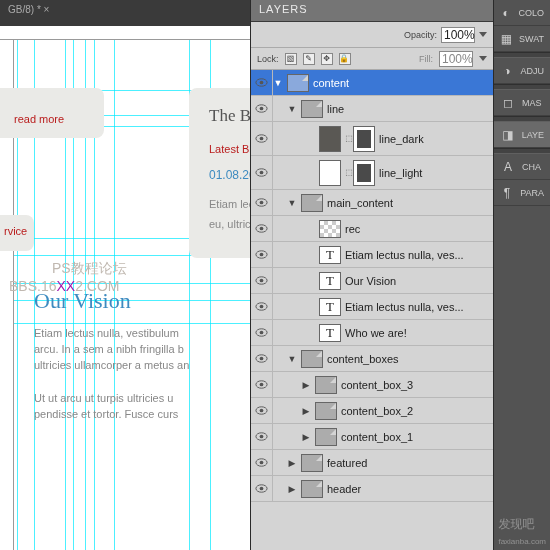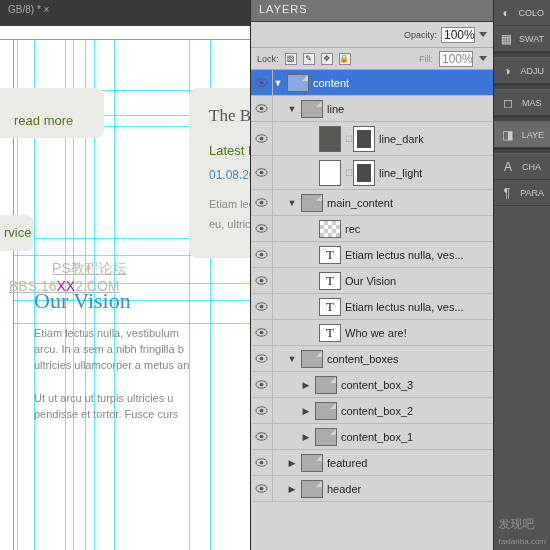--- a/index.html
+++ b/index.html
@@ -5,24 +5,24 @@
 * { margin:0; padding:0; box-sizing:border-box; font-family:Arial,sans-serif; }
 html,body { width:550px; height:550px; overflow:hidden; background:#535353; }
 .canvas { position:absolute; left:0; top:0; width:250px; height:550px; background:#e5e5e3; overflow:hidden; }
 .tab-bar { position:absolute; left:0; top:0; height:26px; background:#3a3a3a; color:#aaa; font-size:10px; padding:4px 8px; width:250px; }
 .ruler-h { position:absolute; left:0; top:26px; width:250px; height:14px; background:#fff; border-bottom:1px solid #999; font-size:7px; color:#666; }
 .ruler-v { position:absolute; left:0; top:40px; width:14px; height:510px; background:#fff; border-right:1px solid #999; }
 .doc { position:absolute; left:14px; top:40px; width:236px; height:510px; background:#fff; }
 .guide-v { position:absolute; top:0; bottom:0; width:1px; background:#00eaff; opacity:.7; }
 .guide-h { position:absolute; left:0; right:0; height:1px; background:#00eaff; opacity:.7; }
 .card { position:absolute; background:#eaeae7; border-radius:8px; }
-.label-gray { color:#4d7c0f; font-size:13px; }
+.label-gray { color:#b91c1c; font-size:11px; }
 .h2v { color:#3d8bc0; font-size:22px; font-family:Georgia,serif; }
 .body-txt { color:#888; font-size:11px; line-height:16px; }
-.wm { position:absolute; color:#c0b8b0; font-size:14px; font-family:"Microsoft YaHei",Arial;text-decoration:underline; }
+.wm { position:absolute; color:#c0b8b0; font-size:14px; font-family:"Microsoft YaHei",Arial; }
 .wm .r { color:#a21caf; }
 .bl-wm { position:absolute; right:4px; bottom:2px; font-size:12px; color:rgba(255,255,255,.35); font-family:"Microsoft YaHei"; }
 
 .layers { position:absolute; left:250px; top:0; width:244px; height:550px; background:#d4d4d4; border-left:1px solid #2a2a2a; border-right:1px solid #2a2a2a; font-size:11px; color:#222; }
 .panel-hdr { height:22px; background:#757575; color:#e9e9e9; padding:3px 8px; font-size:11px; letter-spacing:1px; border-bottom:1px solid #3a3a3a; }
 .blend-row { height:26px; background:#d4d4d4; border-bottom:1px solid #aaa; display:flex; align-items:center; padding:0 6px; gap:4px; }
 .blend-row select { font-size:10px; height:18px; width:108px; }
 .opacity-lbl { font-size:9px; color:#444; margin-left:auto; }
 .pct { width:34px; height:16px; font-size:12px; border:1px solid #888; background:#fff; text-align:right; padding:0 2px; }
 .tri { width:0;height:0;border-left:4px solid transparent;border-right:4px solid transparent;border-top:5px solid #555;display:inline-block; }

